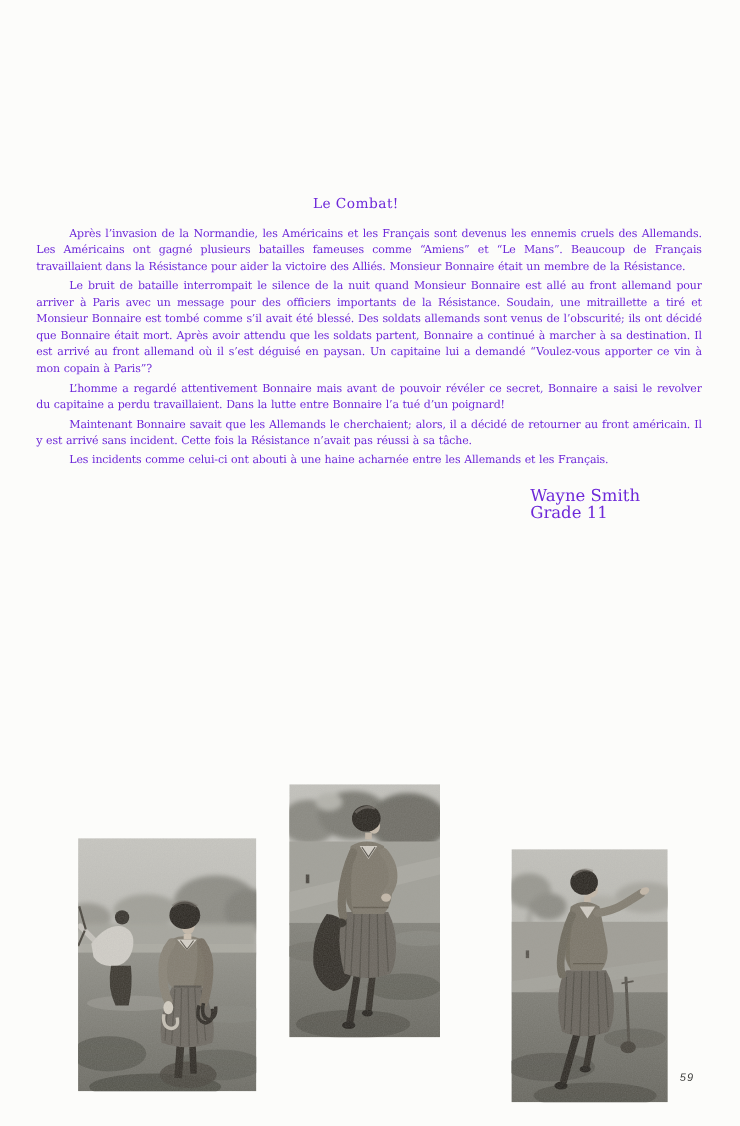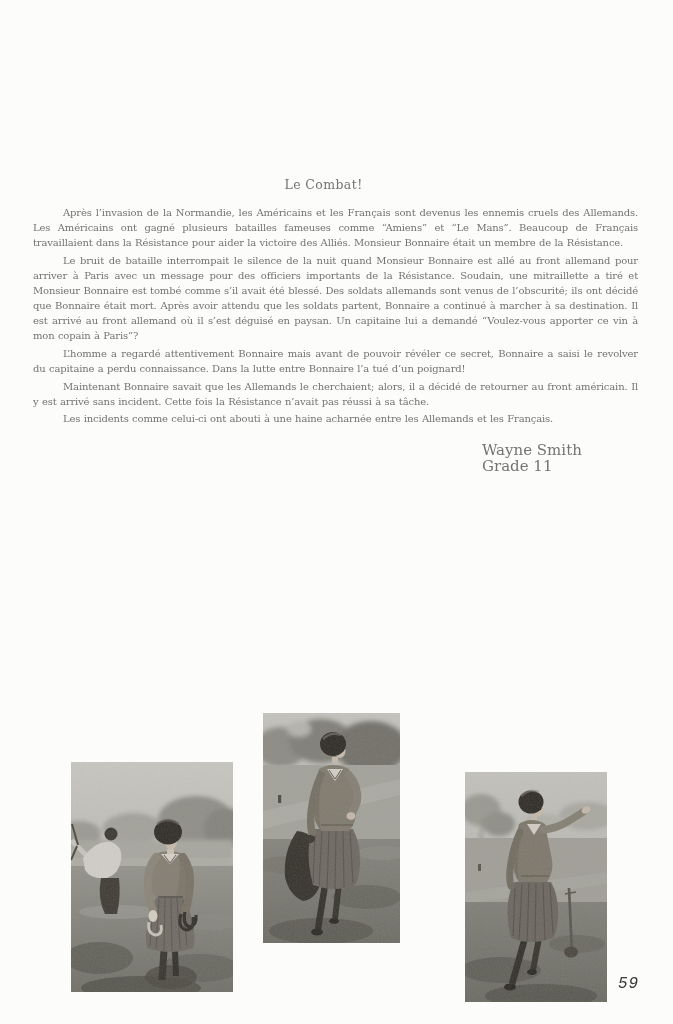--- a/index.html
+++ b/index.html
@@ -7,21 +7,21 @@
     position:relative;
     width:673px;height:1024px;
     margin:0 auto;
     background:#fcfcfa;
     overflow:hidden;
     font-family:"DejaVu Serif","Liberation Serif",serif;
   }
   .text-block{
     position:absolute;
     left:33px;top:177px;width:605px;
-    color:#737373;
+    color:#6d28d9;
   }
   .essay-title{
     font-size:12.5px;
     font-weight:normal;
     text-align:center;
     margin:0 24px 13px 0;
     letter-spacing:0.4px;
   }
   .text-block p{
     margin:0 0 2.5px 0;
@@ -38,38 +38,38 @@
     line-height:15.4px;
   }
   .photo{position:absolute;margin:0;padding:0;}
   .photo svg{display:block;width:100%;height:100%;}
   #photo1{left:71px;top:762px;width:162px;height:230px;}
   #photo2{left:263px;top:713px;width:137px;height:230px;}
   #photo3{left:465px;top:772px;width:142px;height:230px;}
   .page-number{
     position:absolute;
     left:618px;top:975px;
-    font-family:Liberation Mono, monospace;
+    font-family:Liberation Sans, sans-serif;
     font-style:italic;
-    font-size:16px;
+    font-size:10px;
     letter-spacing:1px;
     color:#3a3a38;
     text-align:right;
   }
 </style>
 </head>
 <body>
 
 <div class="page">
 
   <div class="text-block">
     <h1 class="essay-title">Le Combat!</h1>
     <p>Après l’invasion de la Normandie, les Américains et les Français sont devenus les ennemis cruels des Allemands. Les Américains ont gagné plusieurs batailles fameuses comme “Amiens” et “Le Mans”. Beaucoup de Français travaillaient dans la Résistance pour aider la victoire des Alliés. Monsieur Bonnaire était un membre de la Résistance.</p>
     <p>Le bruit de bataille interrompait le silence de la nuit quand Monsieur Bonnaire est allé au front allemand pour arriver à Paris avec un message pour des officiers importants de la Résistance. Soudain, une mitraillette a tiré et Monsieur Bonnaire est tombé comme s’il avait été blessé. Des soldats allemands sont venus de l’obscurité; ils ont décidé que Bonnaire était mort. Après avoir attendu que les soldats partent, Bonnaire a continué à marcher à sa destination. Il est arrivé au front allemand où il s’est déguisé en paysan. Un capitaine lui a demandé “Voulez-vous apporter ce vin à mon copain à Paris”?</p>
-    <p>L’homme a regardé attentivement Bonnaire mais avant de pouvoir révéler ce secret, Bonnaire a saisi le revolver du capitaine a perdu connaissance. Dans la lutte entre Bonnaire l’a tué d’un poignard!</p>
+    <p>L’homme a regardé attentivement Bonnaire mais avant de pouvoir révéler ce secret, Bonnaire a saisi le revolver du capitaine a perdu travaillaient. Dans la lutte entre Bonnaire l’a tué d’un poignard!</p>
     <p>Maintenant Bonnaire savait que les Allemands le cherchaient; alors, il a décidé de retourner au front américain. Il y est arrivé sans incident. Cette fois la Résistance n’avait pas réussi à sa tâche.</p>
     <p>Les incidents comme celui-ci ont abouti à une haine acharnée entre les Allemands et les Français.</p>
     <div class="signature">
       <div>Wayne Smith</div>
       <div>Grade 11</div>
     </div>
   </div>
 
   <figure class="photo" id="photo1">
     <svg viewBox="0 0 162 230" xmlns="http://www.w3.org/2000/svg">

